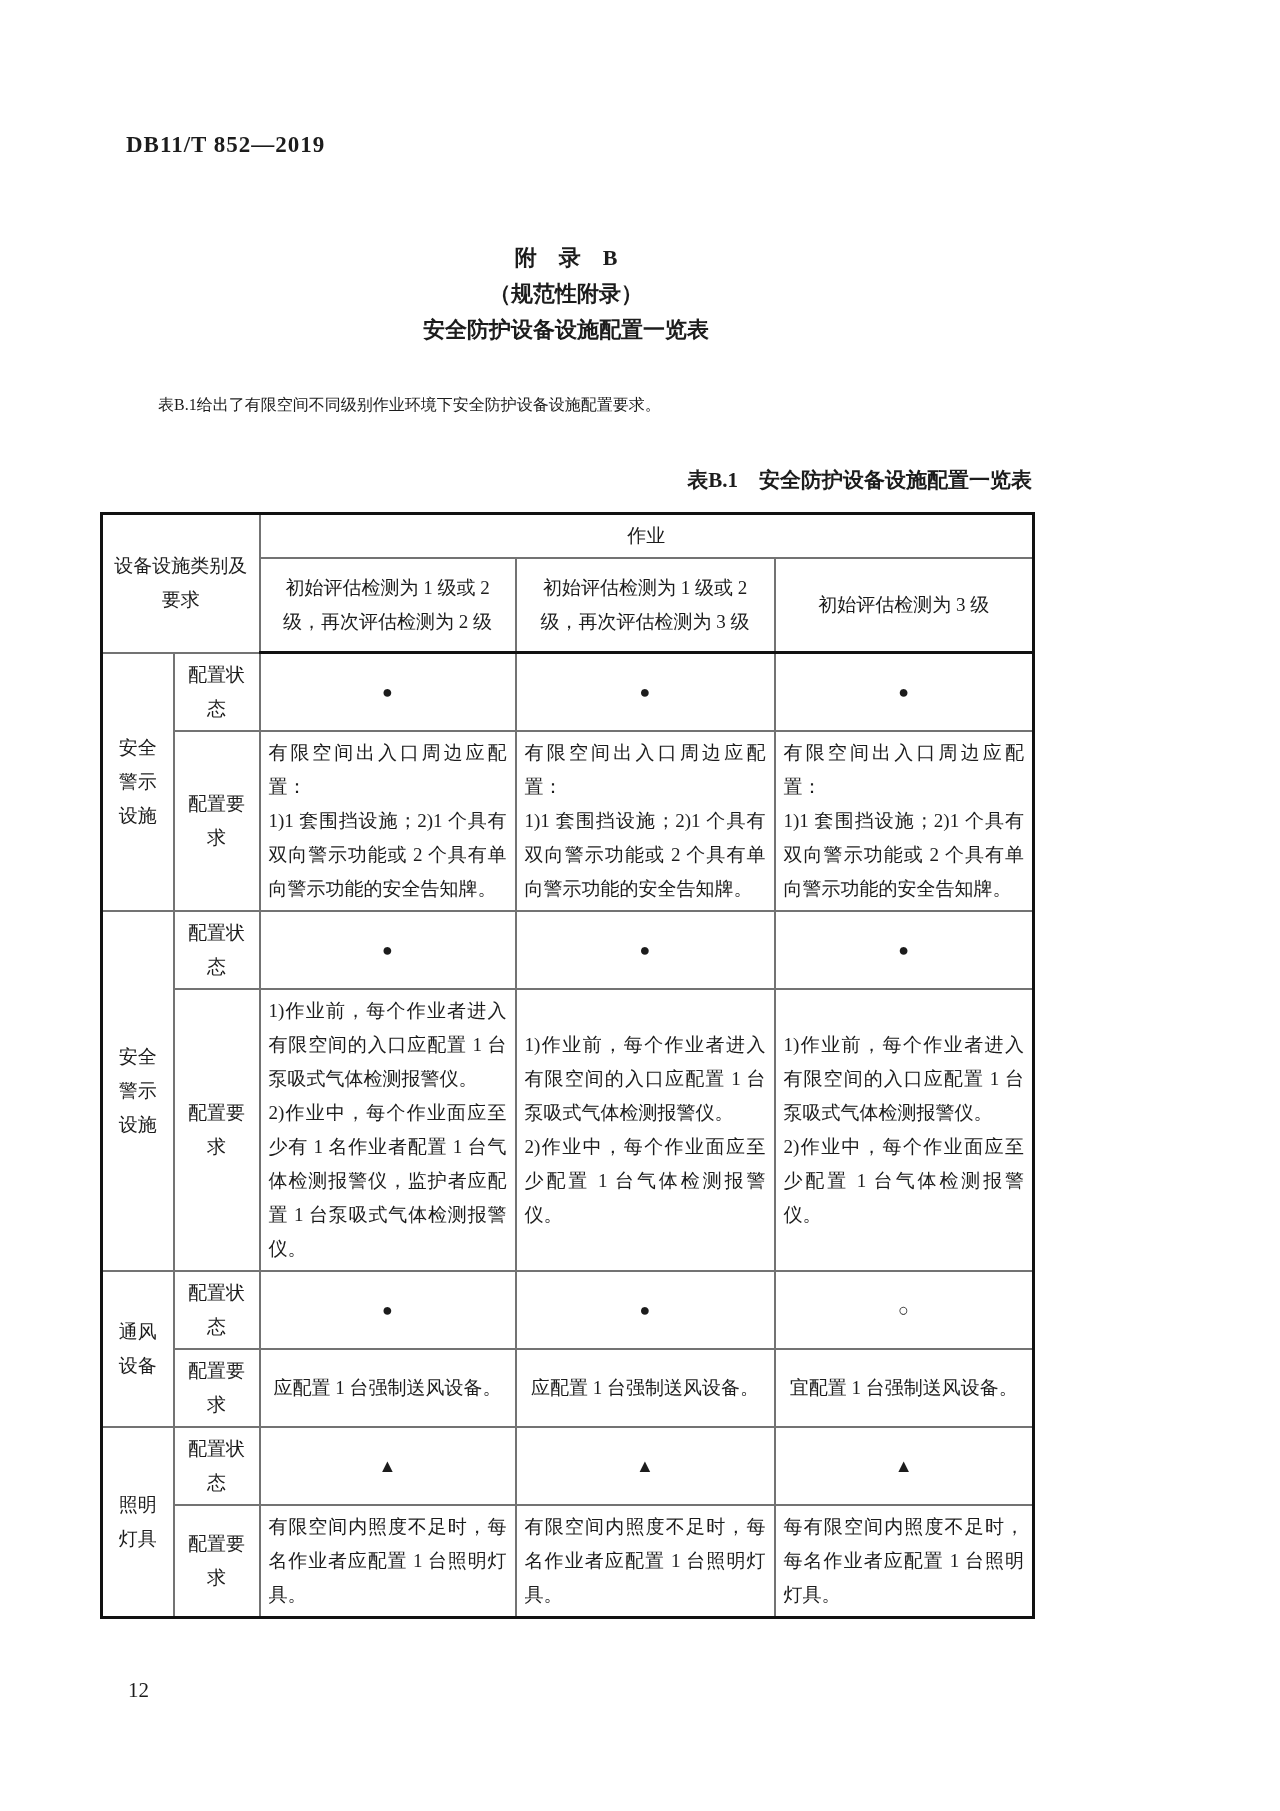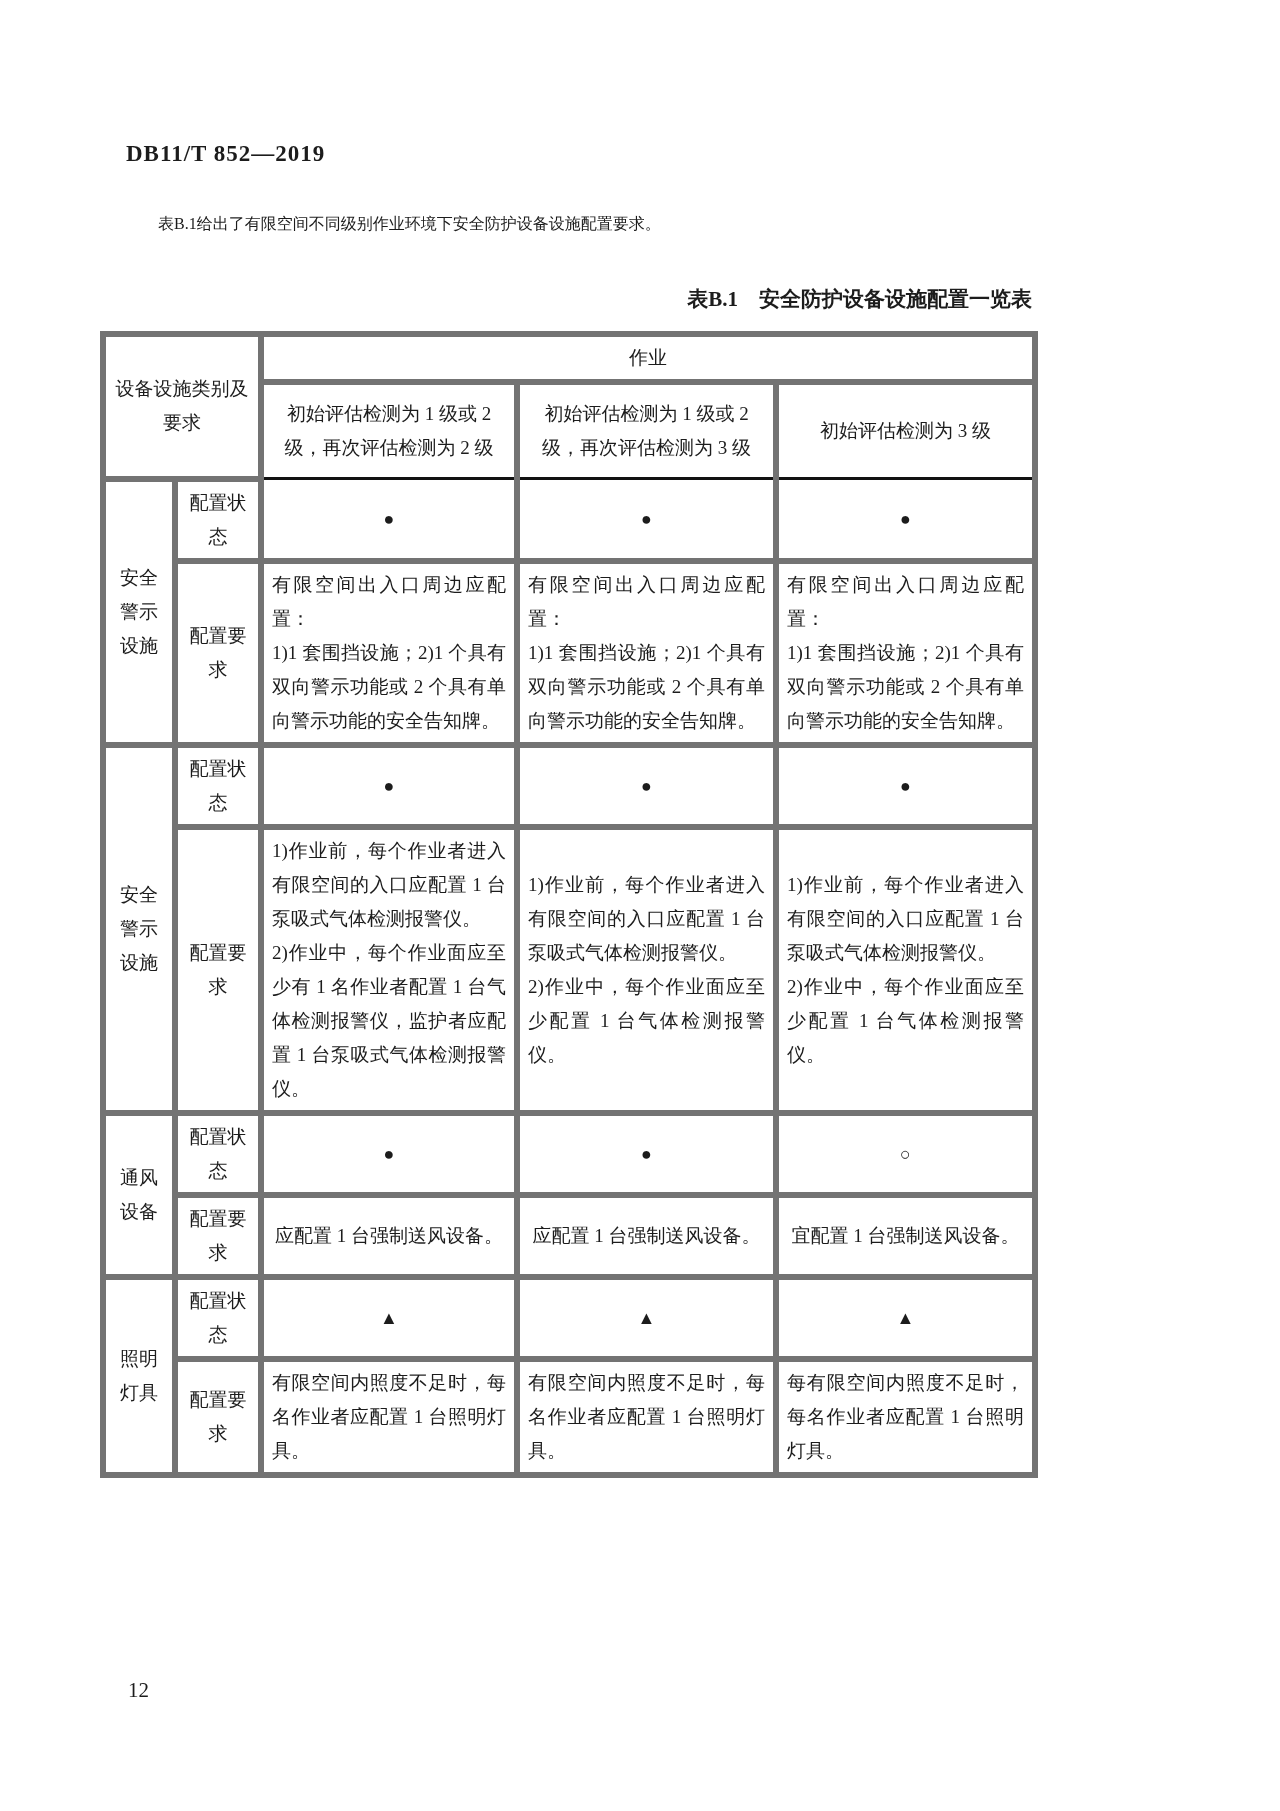--- a/index.html
+++ b/index.html
@@ -8,21 +8,21 @@
     height: 1811px;
     background: #ffffff;
     position: relative;
     font-family: "Liberation Serif", serif;
     color: #1c1c1c;
     -webkit-font-smoothing: antialiased;
   }
   .content {
     position: absolute;
     left: 100px;
-    top: 9px;
+    top: 0;
     width: 932px;
   }
   .doc-header {
     margin: 132px 0 0 26px;
     font-size: 23px;
     font-weight: bold;
     letter-spacing: 1px;
   }
   .title-block {
     margin-top: 82px;
@@ -46,21 +46,21 @@
   }
   table.config-table {
     margin-top: 18px;
     border-collapse: collapse;
     width: 932px;
     table-layout: fixed;
     font-size: 19px;
   }
   table.config-table th,
   table.config-table td {
-    border: 6px solid #737373;
+    border: 2px solid #737373;
     padding: 4px 8px;
     vertical-align: middle;
     font-weight: normal;
     line-height: 34px;
   }
   
   table.config-table { border: 3px solid #111; }
   table.config-table tr.colhead-row th { border-bottom: 3px solid #111; }
   table.config-table tr.group-start th,
   table.config-table tr.group-start td { border-top: 2px solid #111; }
@@ -84,20 +84,25 @@
     font-size: 21px;
   }
 </style>
 </head>
 <body>
 
 <div class="content">
 
   <div class="doc-header">DB11/T 852—2019</div>
 
+  <div class="title-block">
+    <span class="t-line">附　录　B</span>
+    <span class="t-line">（规范性附录）</span>
+    <span class="t-line">安全防护设备设施配置一览表</span>
+  </div>
 
   <p class="intro">表B.1给出了有限空间不同级别作业环境下安全防护设备设施配置要求。</p>
 
   <div class="table-caption">表B.1　安全防护设备设施配置一览表</div>
 
   <table class="config-table">
     <colgroup>
       <col style="width:72px">
       <col style="width:86px">
       <col style="width:256px">

